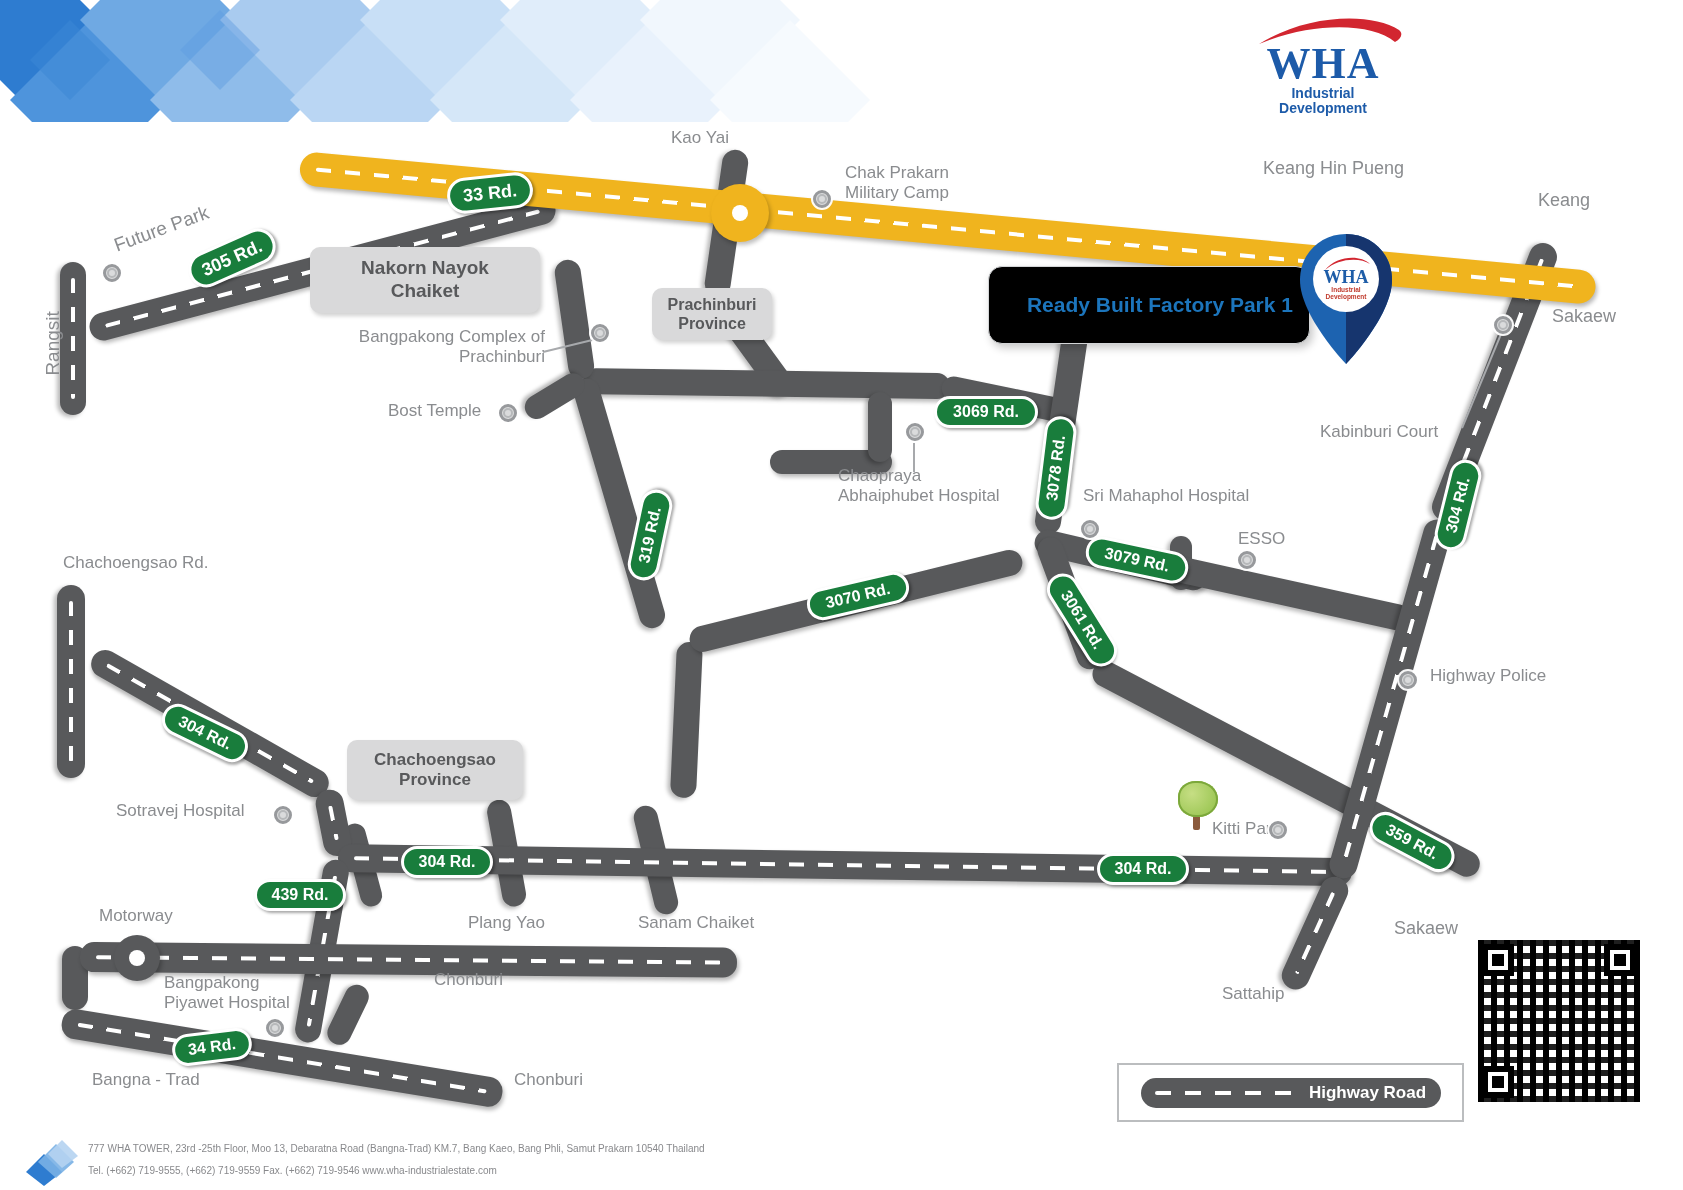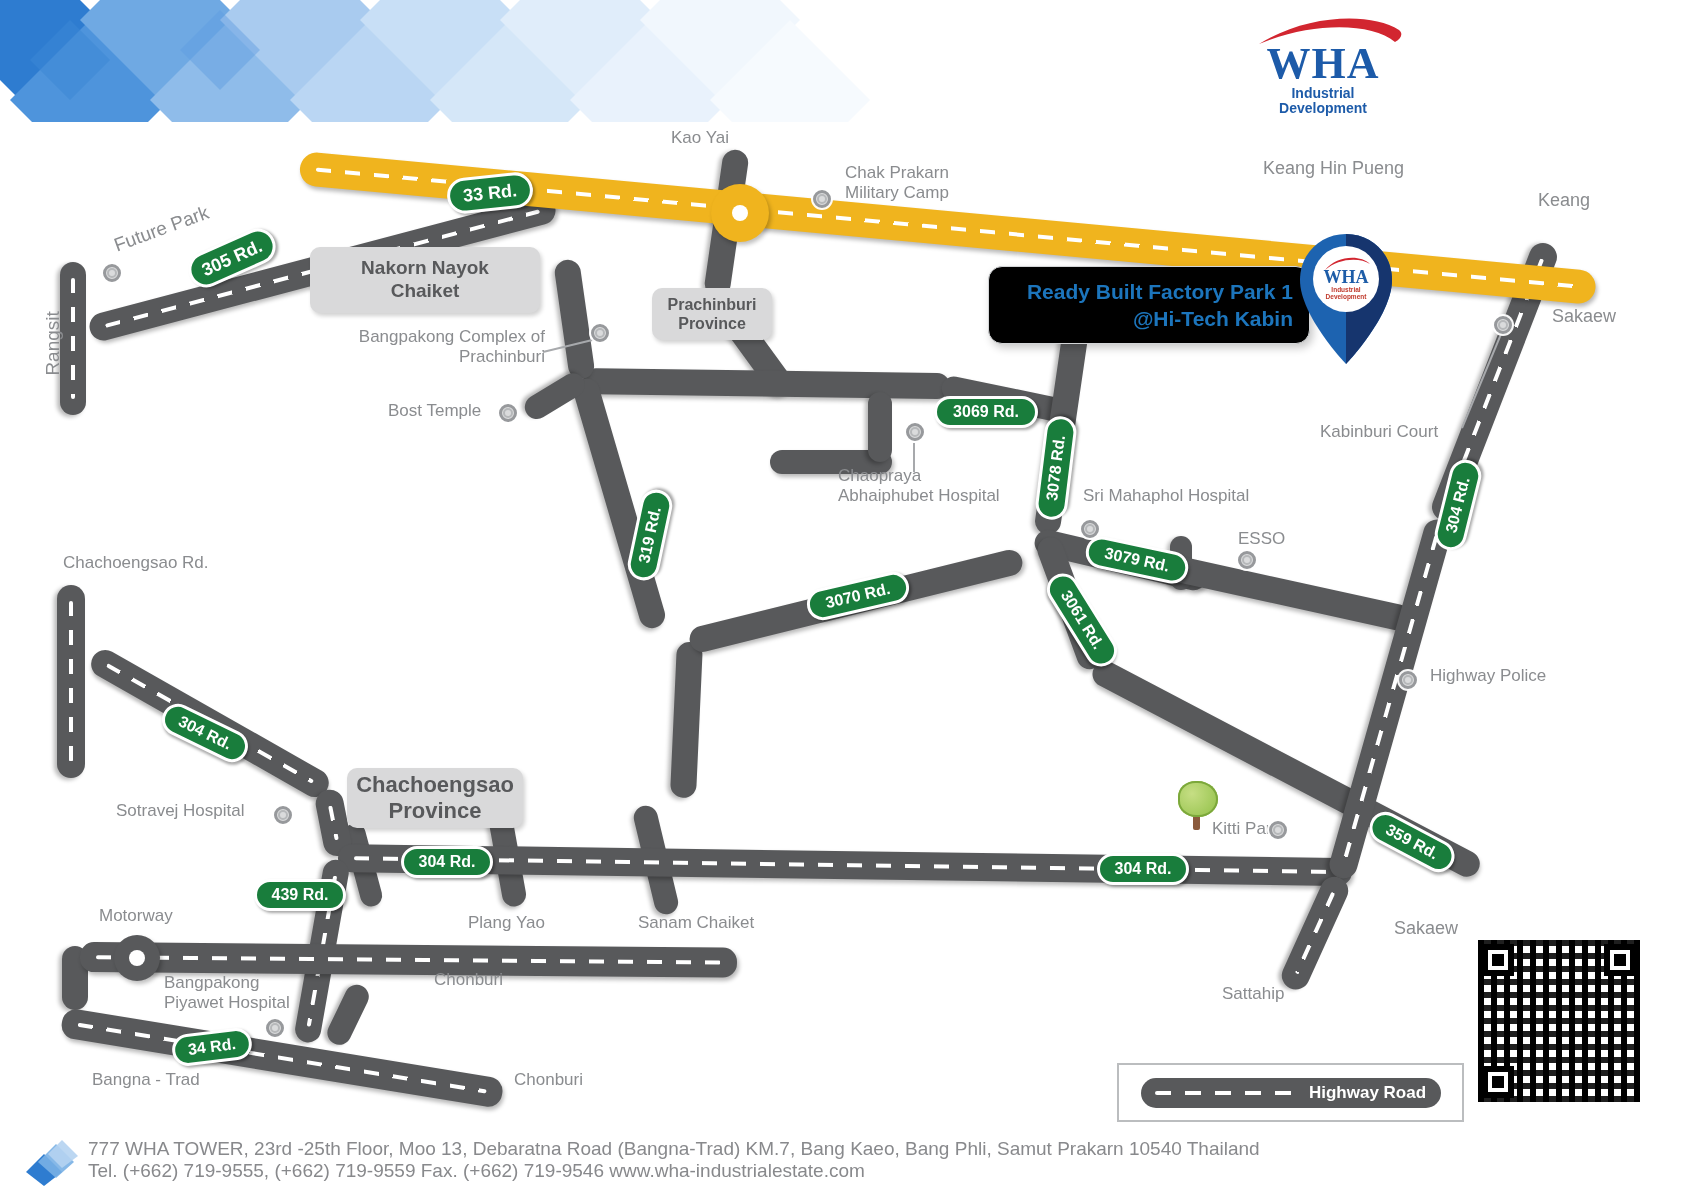--- a/index.html
+++ b/index.html
@@ -54,21 +54,21 @@
   .qr{position:absolute;left:1478px;top:940px;width:162px;height:162px;background:
       repeating-linear-gradient(0deg,rgba(0,0,0,.88) 0 6px,transparent 6px 13px),
       repeating-linear-gradient(90deg,#000 0 6px,#fff 6px 13px);z-index:6}
   .qf{position:absolute;width:32px;height:32px;border:6px solid #000;background:#fff;box-sizing:border-box}
   .qf::after{content:"";position:absolute;inset:4px;background:#000}
   
   .tree-top{position:absolute;left:1178px;top:781px;width:40px;height:36px;border-radius:46% 54% 52% 48%;
       background:radial-gradient(circle at 35% 35%,#C6DE84,#8FBF45);box-shadow:inset 0 0 0 2px #7CA83B;z-index:5}
   .tree-trunk{position:absolute;left:1193px;top:812px;width:7px;height:18px;background:#8B5A3C;border-radius:2px;z-index:4}
   
-  .ftr{position:absolute;left:88px;top:1138px;color:#88898C;font-size:19px;line-height:22px;z-index:6}
+  .ftr{position:absolute;left:88px;top:1138px;color:#88898C;font-size:10px;line-height:22px;z-index:6}
   .flogo{position:absolute;left:24px;top:1138px;z-index:6}
   .z5{z-index:5}.z6{z-index:6}
 </style>
 </head>
 <body>
 
 <div class="canvas">
 
   <div class="hdr">
     <svg width="1200" height="122" style="position:absolute;left:0;top:0">
@@ -143,21 +143,21 @@
   <div class="tl" style="left:1462px;top:427px;width:104px;transform:rotate(-67.4deg);z-index:4"></div>
   <div class="tl" style="left:914px;top:442px;width:29px;transform:rotate(90deg);z-index:4"></div>
 
   <div class="tree-trunk"></div>
   <div class="tree-top"></div>
 
   <div class="pbox z5" style="left:310px;top:247px;width:230px;height:66px;font-size:19px">Nakorn Nayok
 Chaiket</div>
   <div class="pbox z5" style="left:652px;top:288px;width:120px;height:52px;font-size:16px">Prachinburi
 Province</div>
-  <div class="pbox z5" style="left:347px;top:768px;width:176px;height:60px;font-size:22px">Chachoengsao
+  <div class="pbox z5" style="left:347px;top:740px;width:176px;height:60px;font-size:17px">Chachoengsao
 Province</div>
 
   <div class="lbl z5" style="left:671px;top:128px">Kao Yai</div>
   <div class="lbl z5" style="left:845px;top:163px">Chak Prakarn
 Military Camp</div>
   <div class="lbl z5" style="left:1263px;top:158px;font-size:18px">Keang Hin Pueng</div>
   <div class="lbl z5" style="left:1538px;top:190px;font-size:18px">Keang</div>
   <div class="lbl z5" style="left:1552px;top:306px;font-size:18px">Sakaew</div>
   <div class="lbl z5" style="left:112px;top:218px;font-size:19px;transform:rotate(-20deg)">Future Park</div>
   <div class="lbl z5" style="left:8px;top:332px;width:90px;text-align:center;font-size:19px;transform:rotate(-90deg)">Rangsit</div>
@@ -208,21 +208,20 @@
   <div class="bdg z6" style="left:159px;top:717px;width:92px;transform:rotate(26deg)">304 Rd.</div>
   <div class="bdg z6" style="left:401px;top:846px;width:92px">304 Rd.</div>
   <div class="bdg z6" style="left:1097px;top:853px;width:92px">304 Rd.</div>
   <div class="bdg z6" style="left:1412px;top:489px;width:92px;transform:rotate(-76deg)">304 Rd.</div>
   <div class="bdg z6" style="left:1366px;top:826px;width:92px;transform:rotate(28deg)">359 Rd.</div>
   <div class="bdg z6" style="left:254px;top:879px;width:92px">439 Rd.</div>
   <div class="bdg z6" style="left:172px;top:1031px;width:80px;transform:rotate(-7deg)">34 Rd.</div>
 
   <div class="callout">
     <div>Ready Built Factory Park 1</div>
-    <div>@Hi-Tech Kabin</div>
   </div>
   <div class="pin">
     <svg width="100" height="140" viewBox="0 0 100 140">
       <defs>
           <clipPath id="pr">
             <rect x="50" y="0" width="50" height="140"></rect>
           </clipPath>
         </defs>
       <path d="M50 4 C76 4 96 24 96 50 C96 86 50 134 50 134 C50 134 4 86 4 50 C4 24 24 4 50 4 Z" fill="#1D63B0"></path>
       <path d="M50 4 C76 4 96 24 96 50 C96 86 50 134 50 134 C50 134 4 86 4 50 C4 24 24 4 50 4 Z" fill="#16356E" clip-path="url(#pr)"></path>

